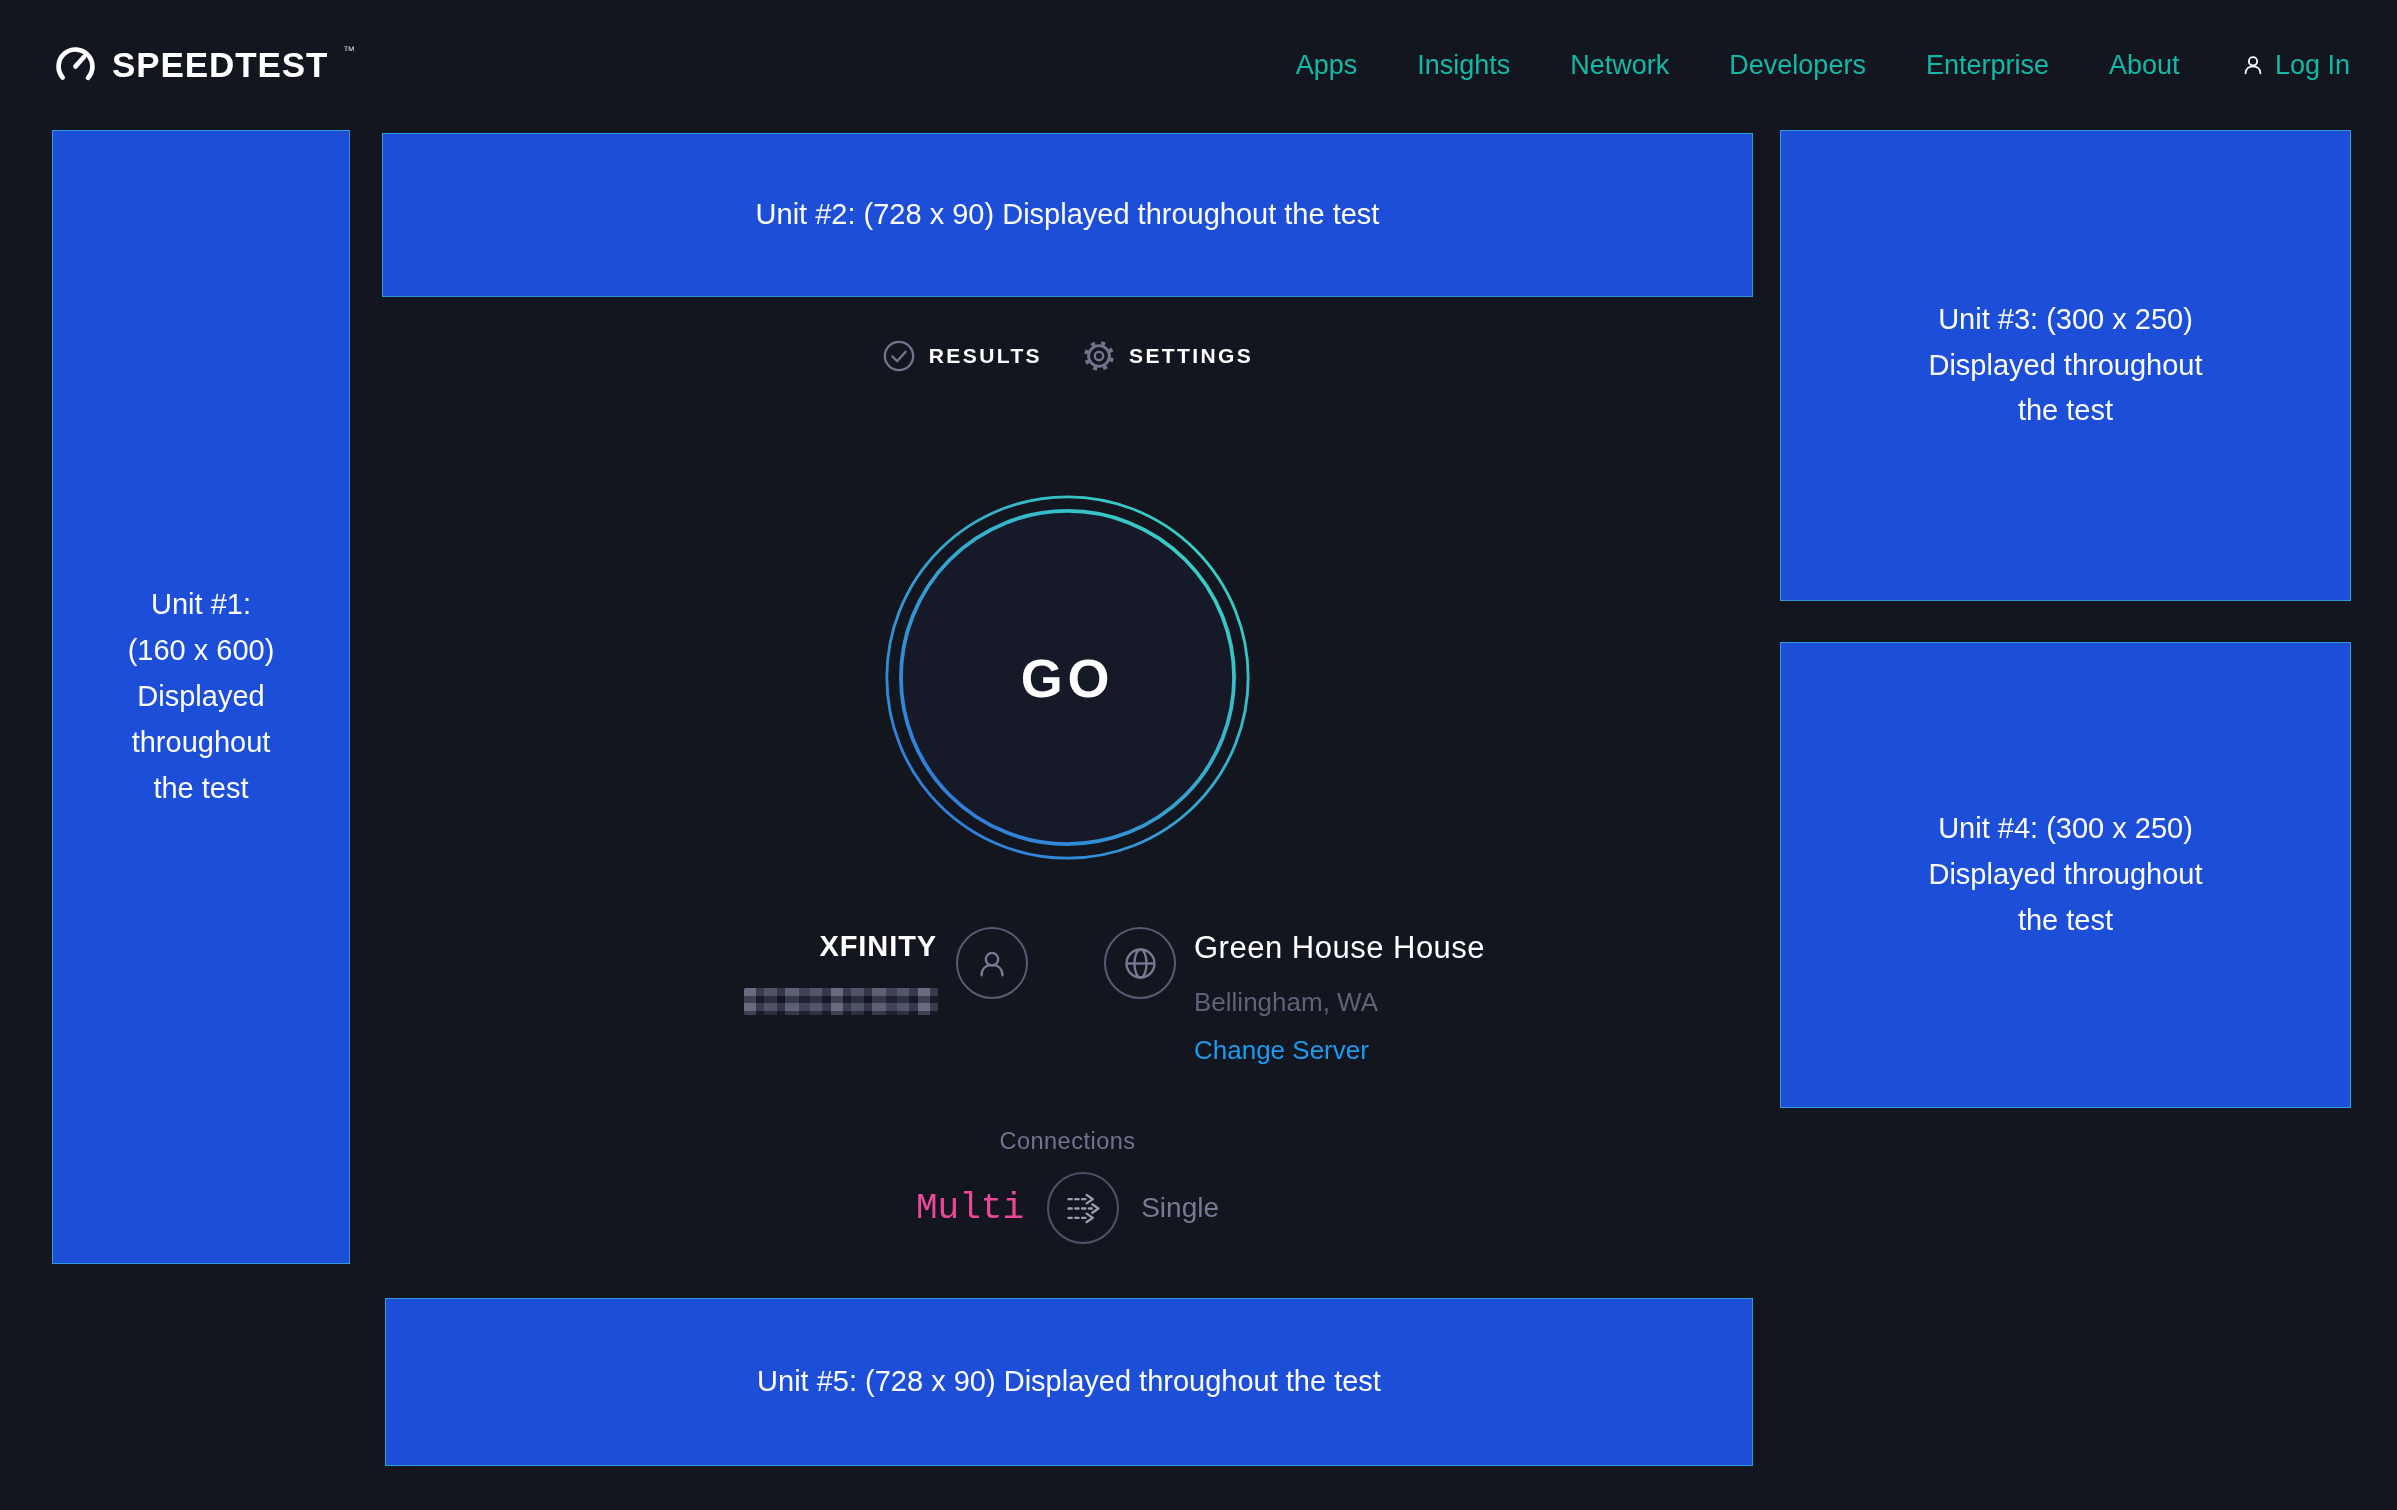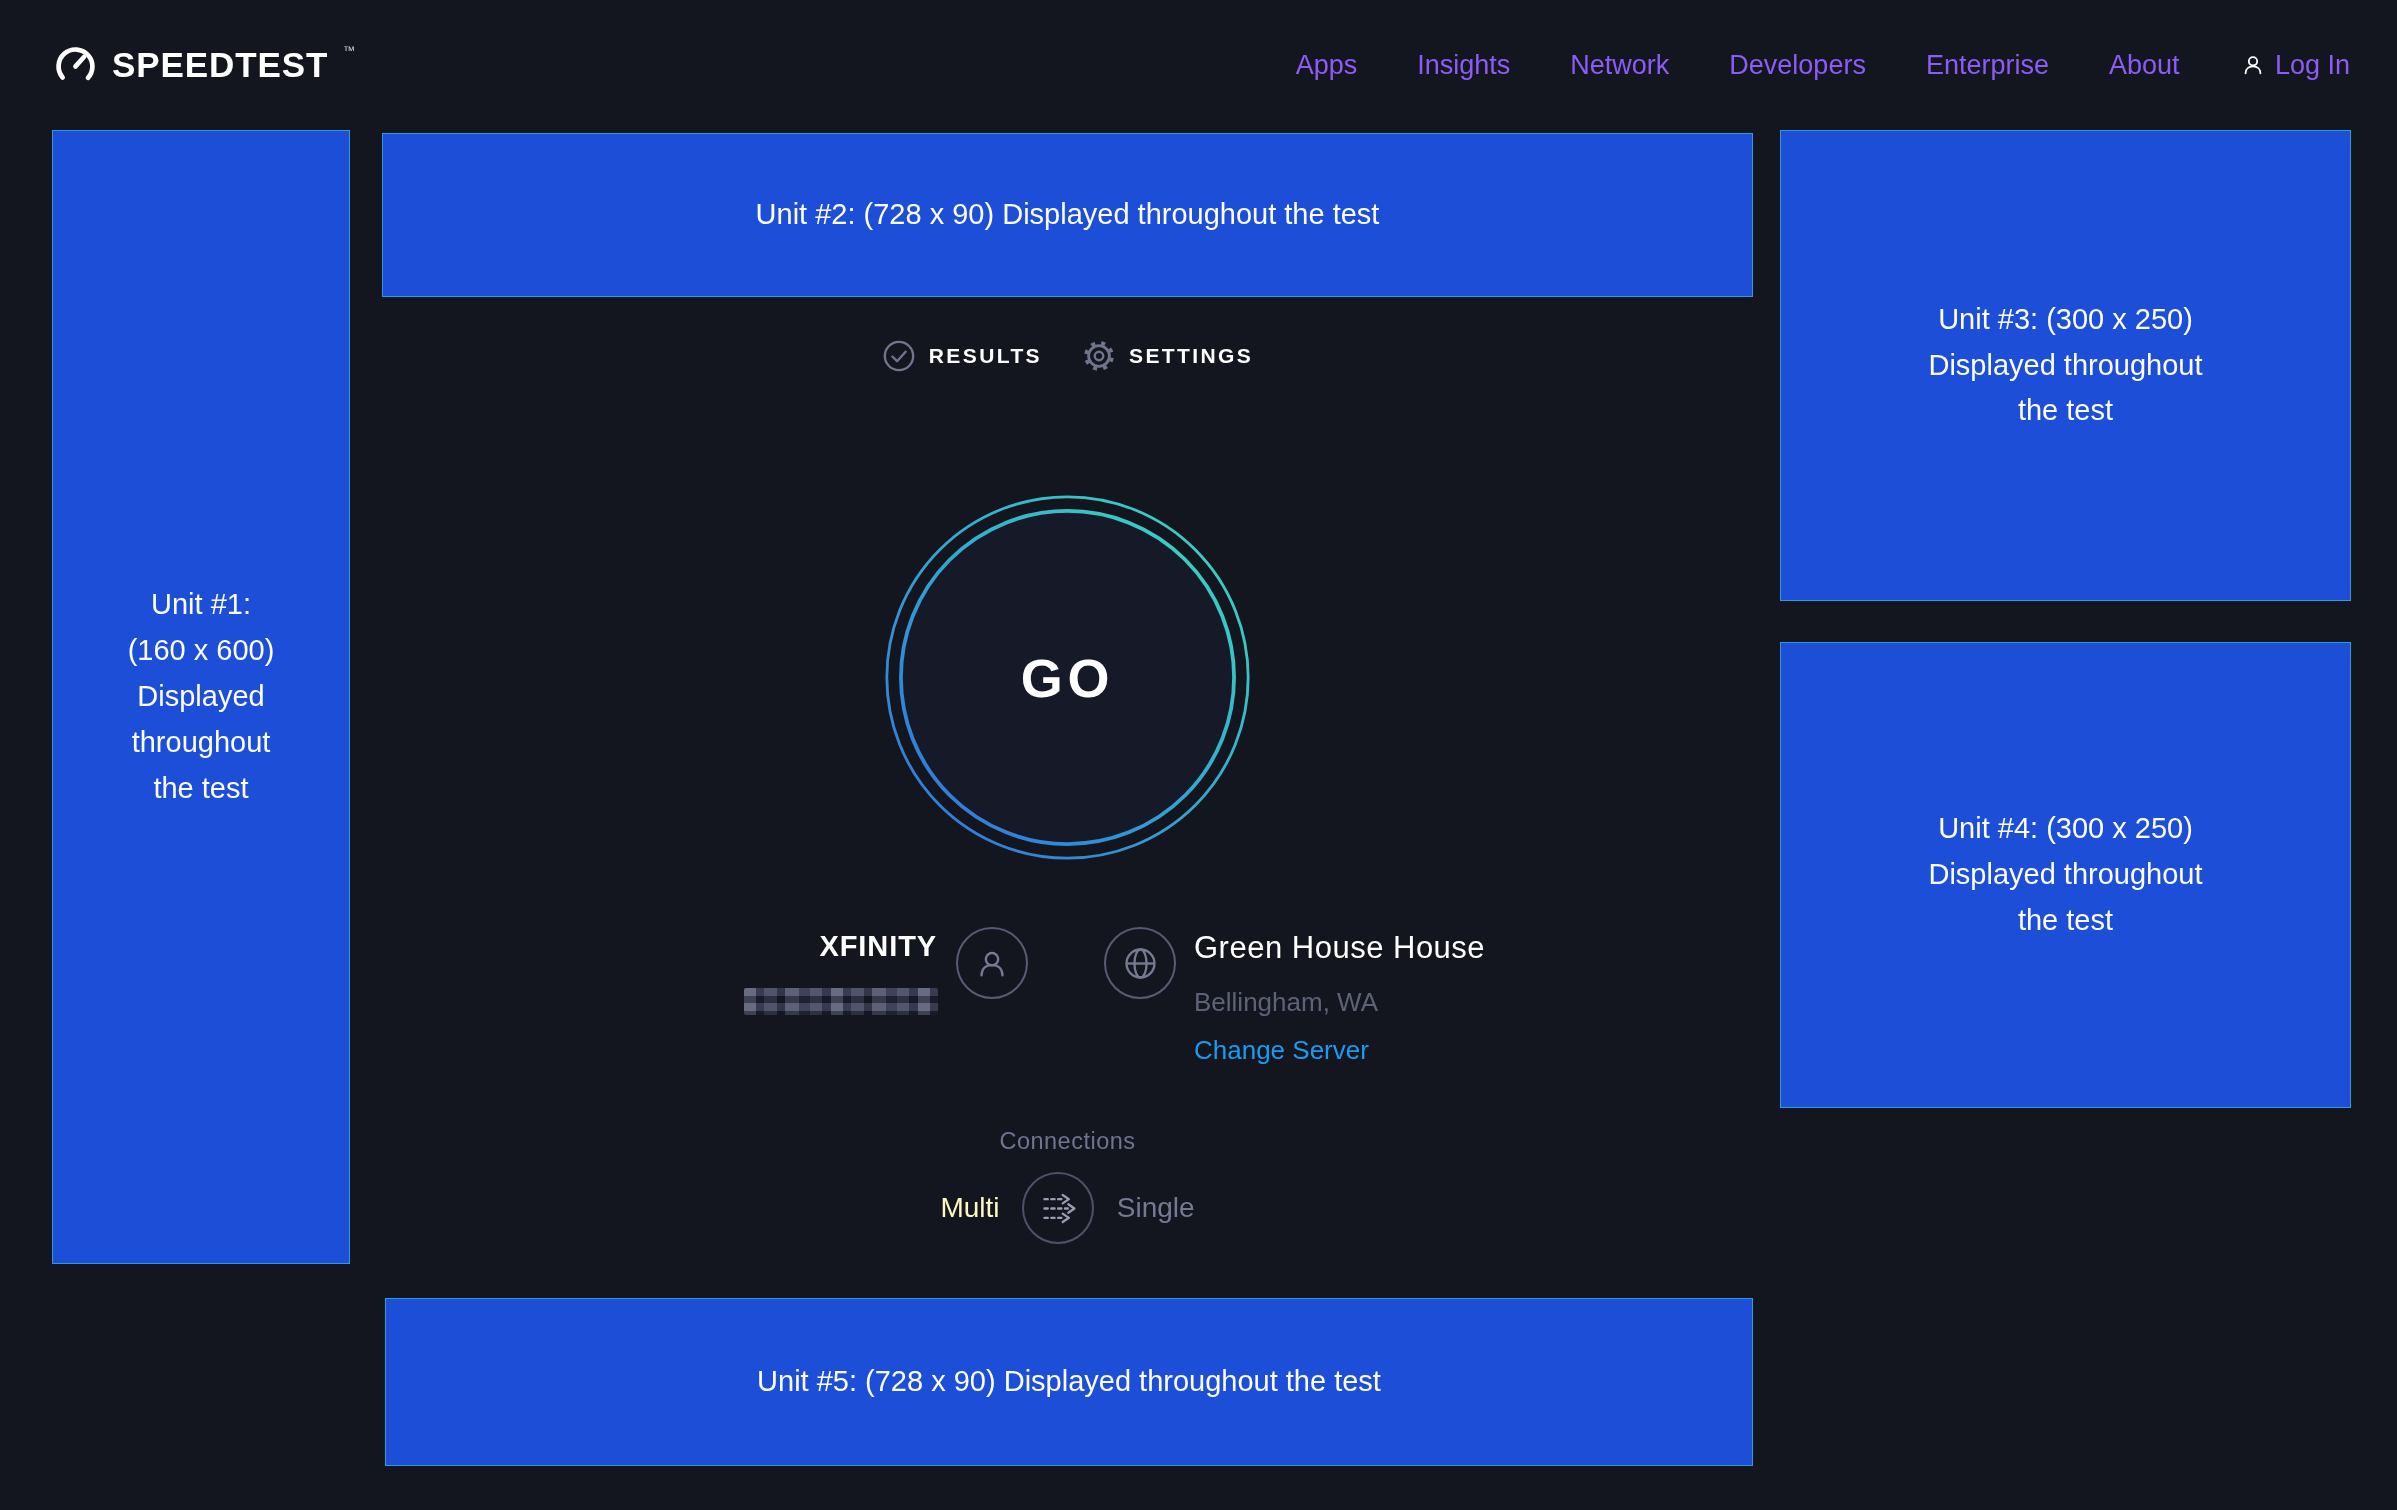--- a/index.html
+++ b/index.html
@@ -9,21 +9,21 @@
 
   
   .nav{position:absolute;left:52px;right:47px;top:0;height:130px;
        display:flex;align-items:center;}
   .logo{display:flex;align-items:flex-start;gap:13px;cursor:pointer;}
   .logo svg{display:block;margin-top:1.9px;}
   .logo-text{font-size:35px;font-weight:700;letter-spacing:0.9px;color:#fff;line-height:47px;}
   .tm{font-size:12.2px;color:#d6d8e0;margin-left:1.9px;margin-top:3.8px;}
   .nav-items{margin-left:auto;display:flex;align-items:center;gap:60px;
              font-size:27px;font-weight:500;color:#f1f2f4;}
-  .nav-items a{color:#8b5cf6;text-decoration:none;cursor:pointer;}
+  .nav-items a{color:#14b8a6;text-decoration:none;cursor:pointer;}
   .login{display:flex;align-items:center;gap:9.4px;}
 
   
   .ad{position:absolute;box-sizing:border-box;background:#1d4ed8;
       border:1.9px solid #2d9cdb;display:flex;align-items:center;justify-content:center;}
   .ad-text{white-space:pre-line;text-align:center;color:#fdfdfd;
            font-size:29px;line-height:1.58;font-family:"Liberation Sans",sans-serif;}
   #unit1{left:52px;top:130px;width:298px;height:1134px;}
   #unit2{left:382px;top:133px;width:1371px;height:164px;}
   #unit3{left:1780px;top:130px;width:571px;height:471px;}
@@ -61,21 +61,21 @@
   .server-block{position:absolute;left:1194px;top:929px;}
   .server-name{font-size:31px;font-weight:500;color:#fff;line-height:38px;letter-spacing:0.5px;}
   .server-loc{font-size:26px;color:#5d6277;line-height:32px;margin-top:19px;}
   .server-change{font-size:26px;color:#1a9bf0;line-height:32px;margin-top:16px;cursor:pointer;}
 
   
   .connections-label{position:absolute;left:382px;width:1371px;top:1128px;
         text-align:center;font-size:23.5px;color:#6f7490;letter-spacing:0.5px;}
   .connections-row{position:absolute;left:382px;width:1371px;top:1172px;height:72px;
         display:flex;align-items:center;justify-content:center;gap:22.6px;}
-  .conn-multi{font-size:28px;font-weight:500;color:#fef9c3;cursor:pointer;}
+  .conn-multi{font-size:36px;font-weight:500;color:#ec4899;cursor:pointer;font-family:Liberation Mono, monospace;}
   .conn-single{font-size:28px;color:#757a93;cursor:pointer;}
   .toggle-circle{width:72px;height:72px;box-sizing:border-box;border:2.8px solid #4d5268;
         border-radius:50%;display:flex;align-items:center;justify-content:center;cursor:pointer;}
 </style>
 </head>
 <body>
 
 <div class="page">
 
   <header class="nav">

